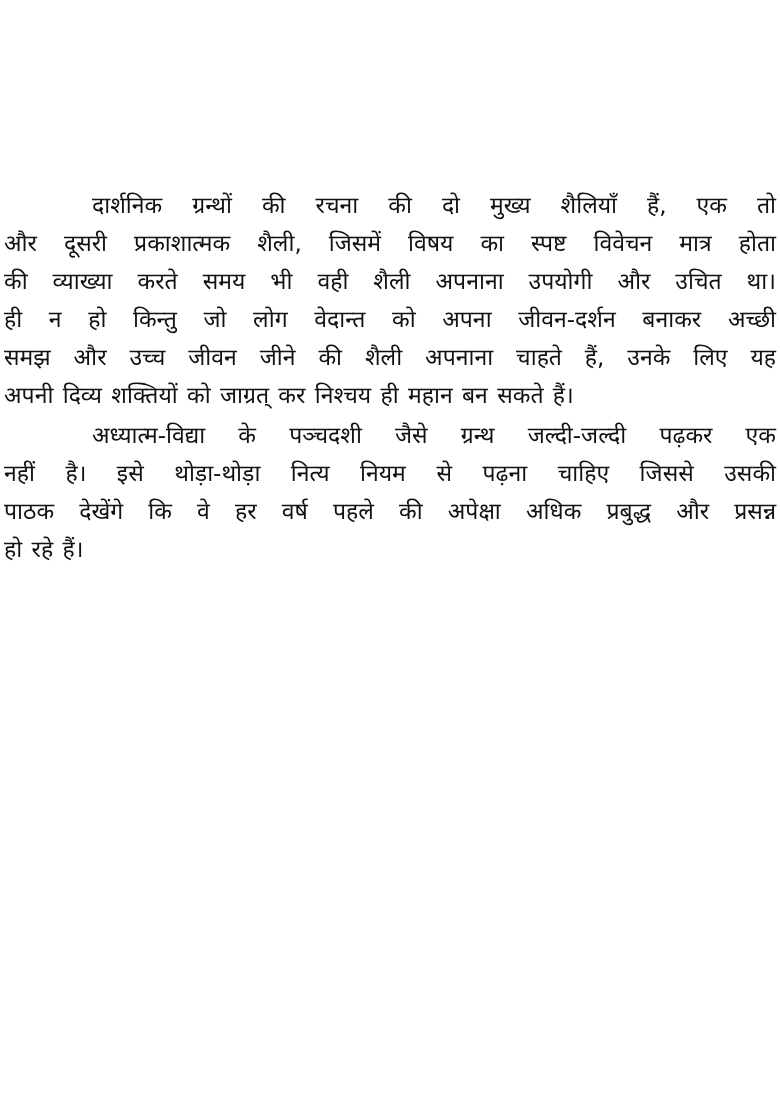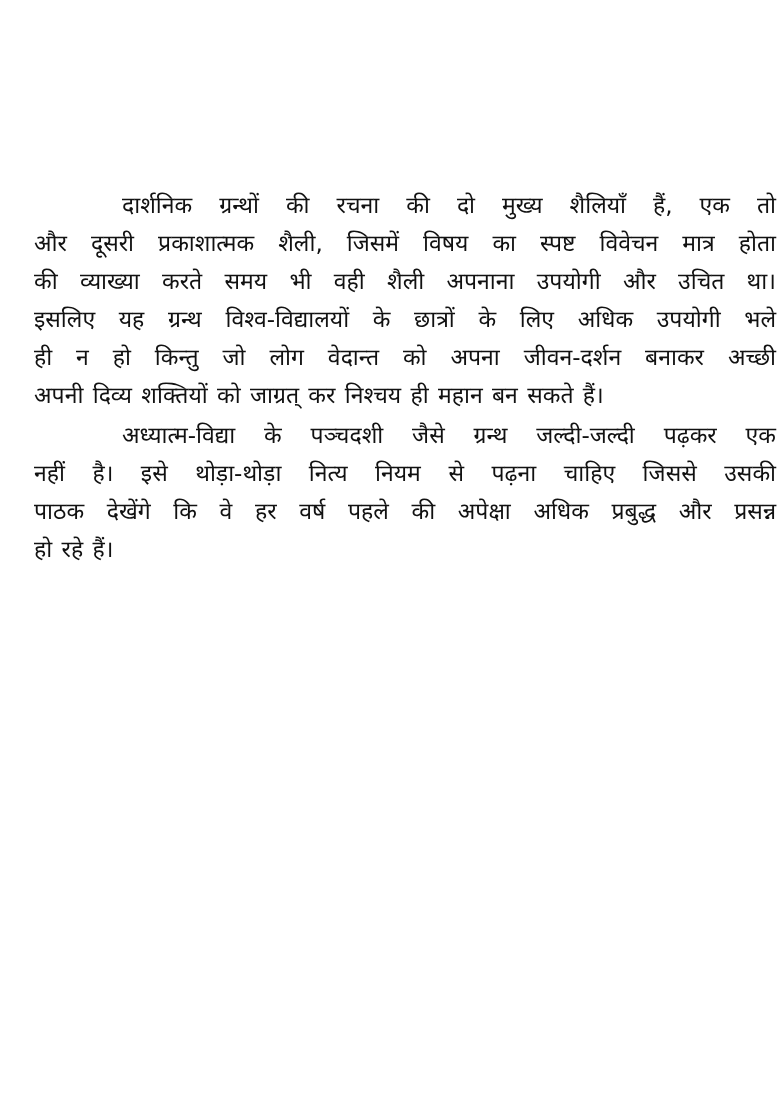--- a/index.html
+++ b/index.html
@@ -15,36 +15,35 @@
       display: block;
       height: 38px;
       line-height: 38px;
       font-size: 23px;
       white-space: nowrap;
       text-align: justify;
       text-align-last: justify;
       letter-spacing: 0px;
       word-spacing: 2px;
       font-weight: 500;
-      margin-left: 30px;
     }
     .line.indent { padding-left: 88px; }
     .line.last { text-align-last: left; }
     .para-gap { height: 2px; }
   </style>
 </head>
 <body>
 
 <div class="page">
   <div>
     <span class="line indent">दार्शनिक ग्रन्थों की रचना की दो मुख्य शैलियाँ हैं, एक तो</span>
     <span class="line">और दूसरी प्रकाशात्मक शैली, जिसमें विषय का स्पष्ट विवेचन मात्र होता</span>
     <span class="line">की व्याख्या करते समय भी वही शैली अपनाना उपयोगी और उचित था।</span>
-    <span class="line">इसलिए यह ग्रन्थ विश्व-विद्यालयों के छात्रों के लिए अधिक उपयोगी भले</span>
     <span class="line">ही न हो किन्तु जो लोग वेदान्त को अपना जीवन-दर्शन बनाकर अच्छी</span>
+    <span class="line">समझ और उच्च जीवन जीने की शैली अपनाना चाहते हैं, उनके लिए यह</span>
     <span class="line last">अपनी दिव्य शक्तियों को जाग्रत् कर निश्चय ही महान बन सकते हैं।</span>
   </div>
   <div class="para-gap"></div>
   <div>
     <span class="line indent">अध्यात्म-विद्या के पञ्चदशी जैसे ग्रन्थ जल्दी-जल्दी पढ़कर एक</span>
     <span class="line">नहीं है। इसे थोड़ा-थोड़ा नित्य नियम से पढ़ना चाहिए जिससे उसकी</span>
     <span class="line">पाठक देखेंगे कि वे हर वर्ष पहले की अपेक्षा अधिक प्रबुद्ध और प्रसन्न</span>
     <span class="line last">हो रहे हैं।</span>
   </div>
 </div>

